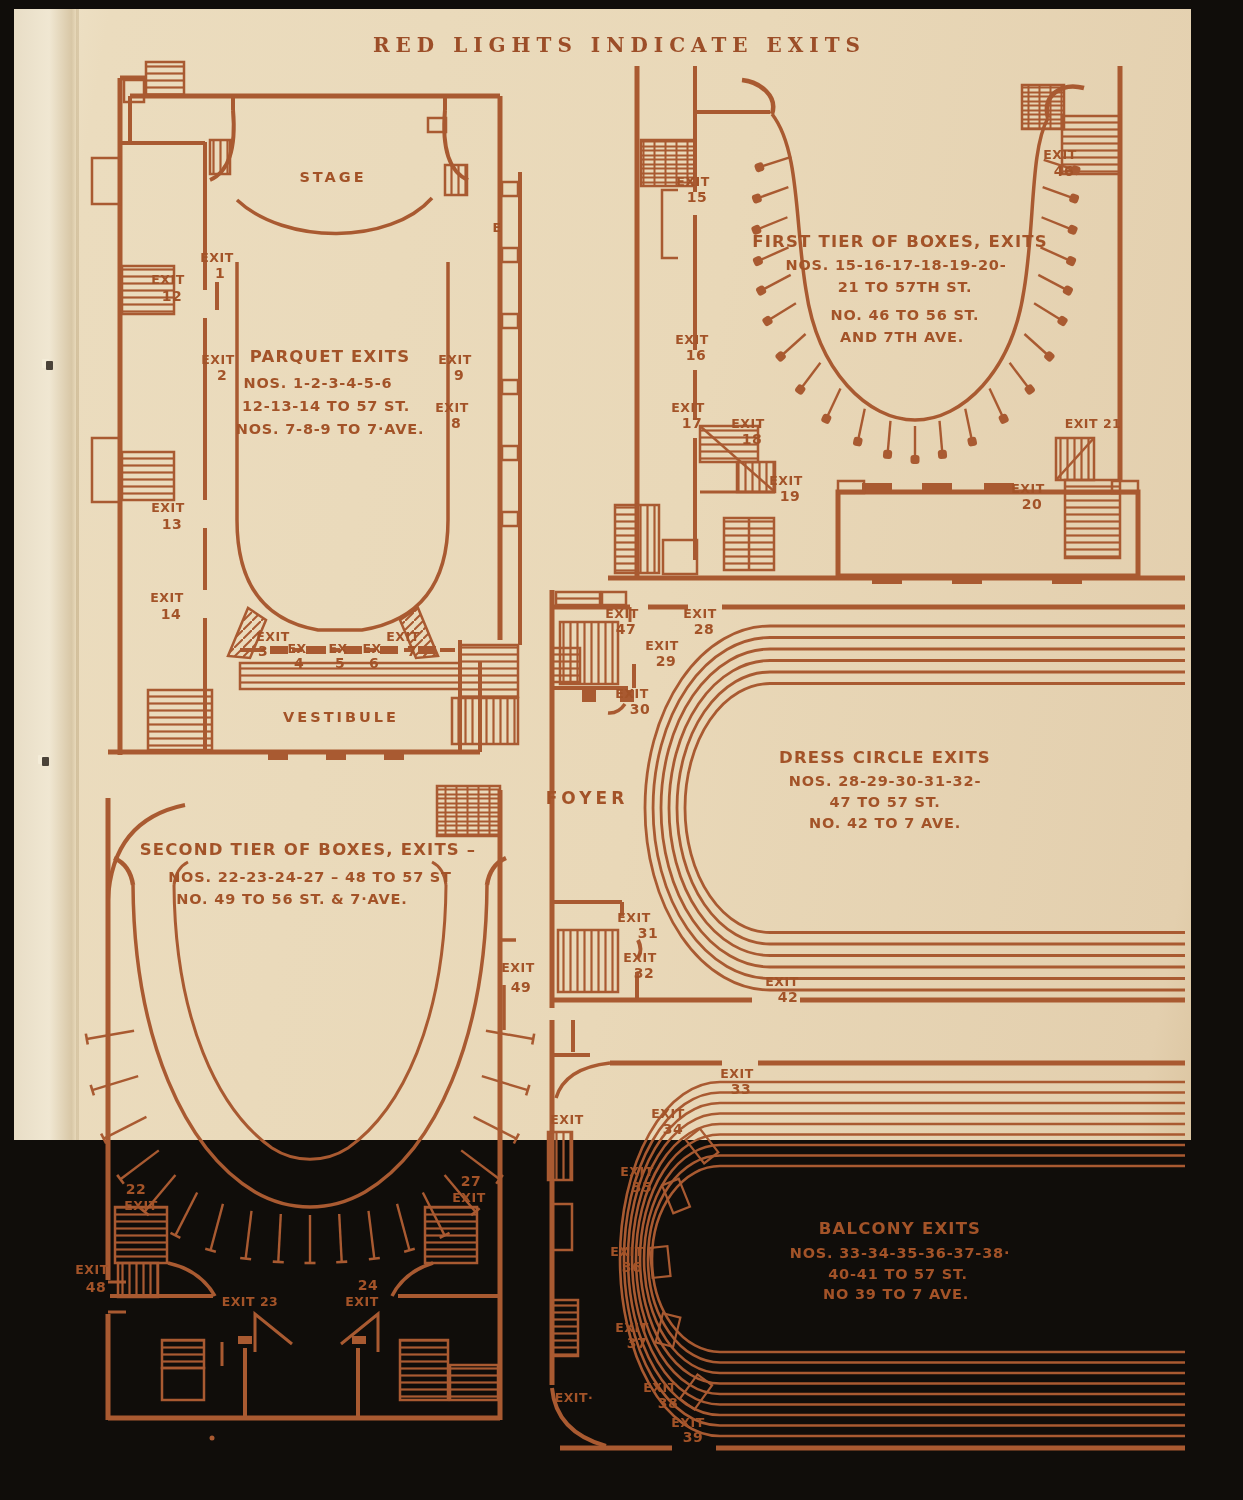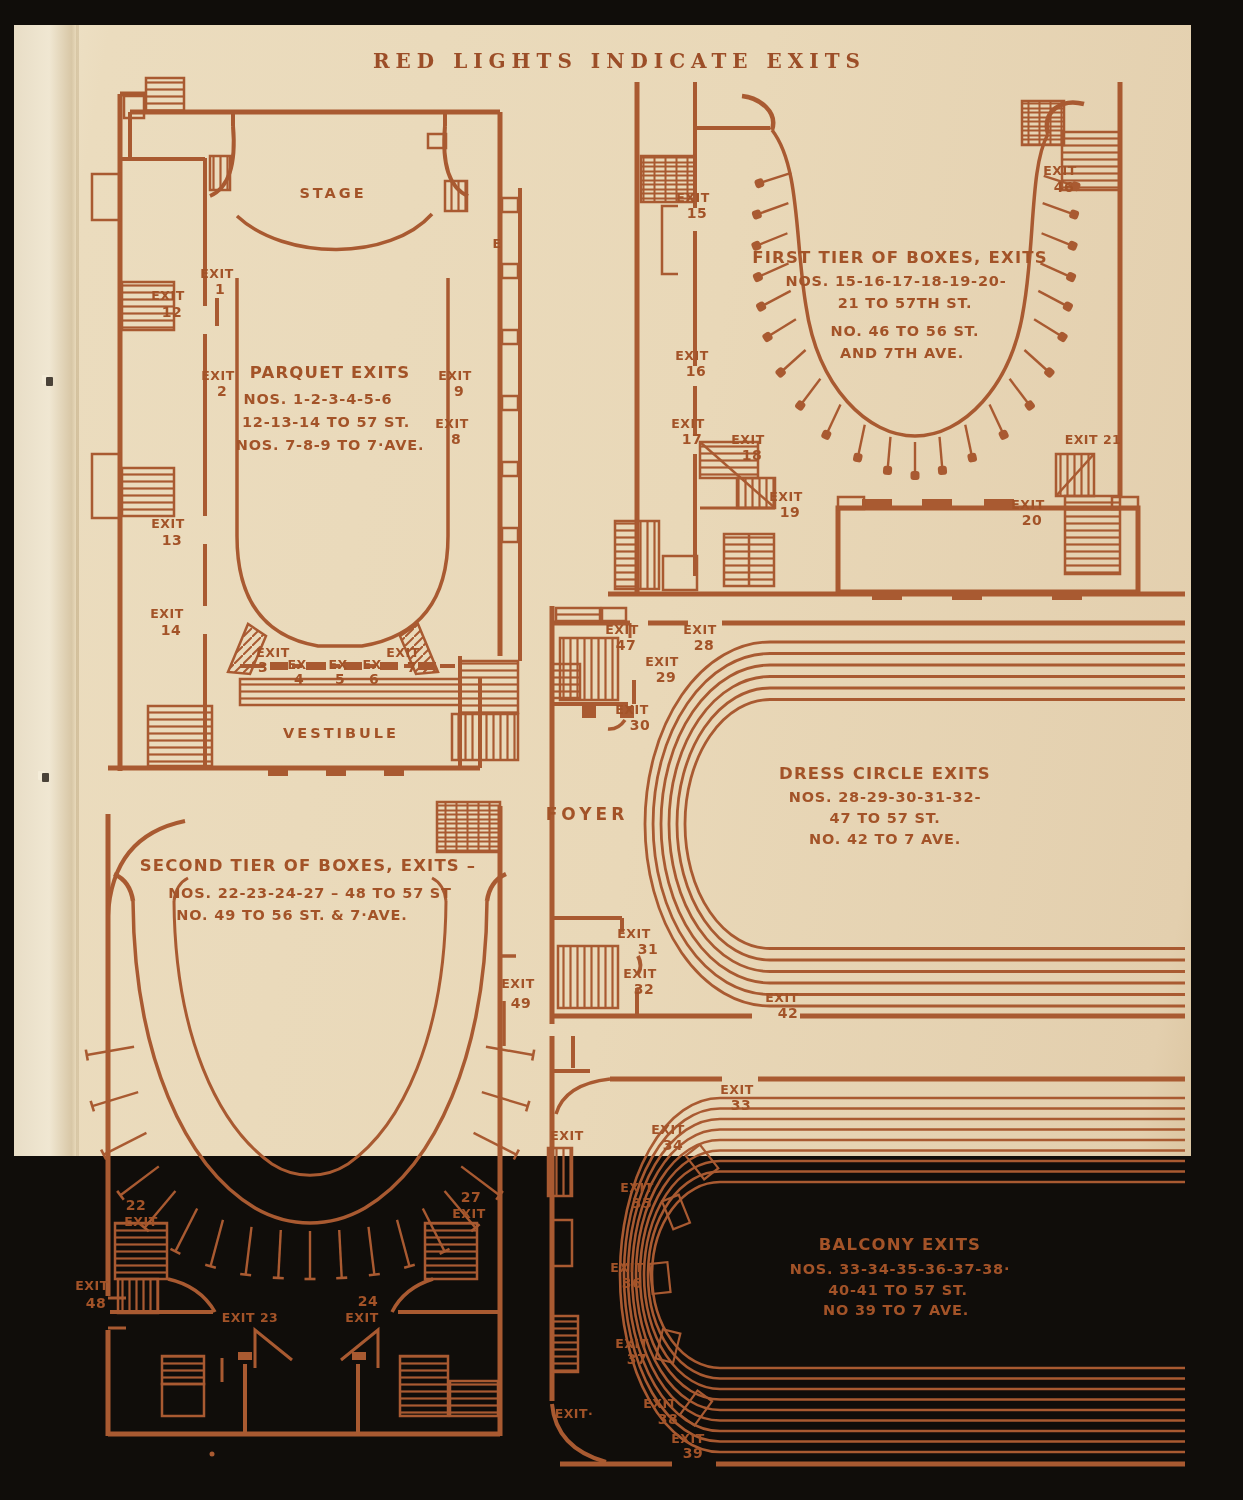--- a/index.html
+++ b/index.html
@@ -1,17 +1,17 @@
 <!DOCTYPE html>
 <html><head>
 <meta charset="utf-8">
 <style>
   html,body{margin:0;padding:0;background:#100d0a;width:1243px;height:1500px;overflow:hidden;position:relative;font-family:"DejaVu Sans",sans-serif;}
   .backdrop{position:absolute;left:0;top:0;width:1243px;height:1500px;background:#100d0a;}
-  .page{position:absolute;left:14px;top:25px;width:1177px;height:1131px;
+  .page{position:absolute;left:14px;top:9px;width:1177px;height:1131px;
         background:linear-gradient(100deg,#f0e5cc 0%,#ebdcbe 7%,#e9d8b8 55%,#e3cfae 96%,#dcc6a2 100%);text-decoration:underline;}
   .gutter{position:absolute;left:0;top:0;width:64px;height:100%;
         background:linear-gradient(90deg,#e8ddc6 0%,#f0e7d2 55%,#d8c7a6 90%,#eee0c2 100%);}
   .crease{position:absolute;left:62px;top:0;width:3px;height:100%;background:linear-gradient(180deg,#cbb894,#bfa87f,#cbb894);opacity:.55;}
   .staple{position:absolute;width:7px;height:9px;background:#4a4238;border-radius:1px;box-shadow:-4px -2px 0 0 #f4ecd8;}
   .title{position:absolute;left:0;right:0;top:24px;text-align:center;padding-left:34px;
         color:#9c4e28;font-family:"DejaVu Serif","Liberation Serif",serif;font-weight:bold;
         font-size:20px;letter-spacing:6px;}
   svg.plan{position:absolute;left:-14px;top:-9px;}
   .ln{stroke:#a95a31;fill:none;}

